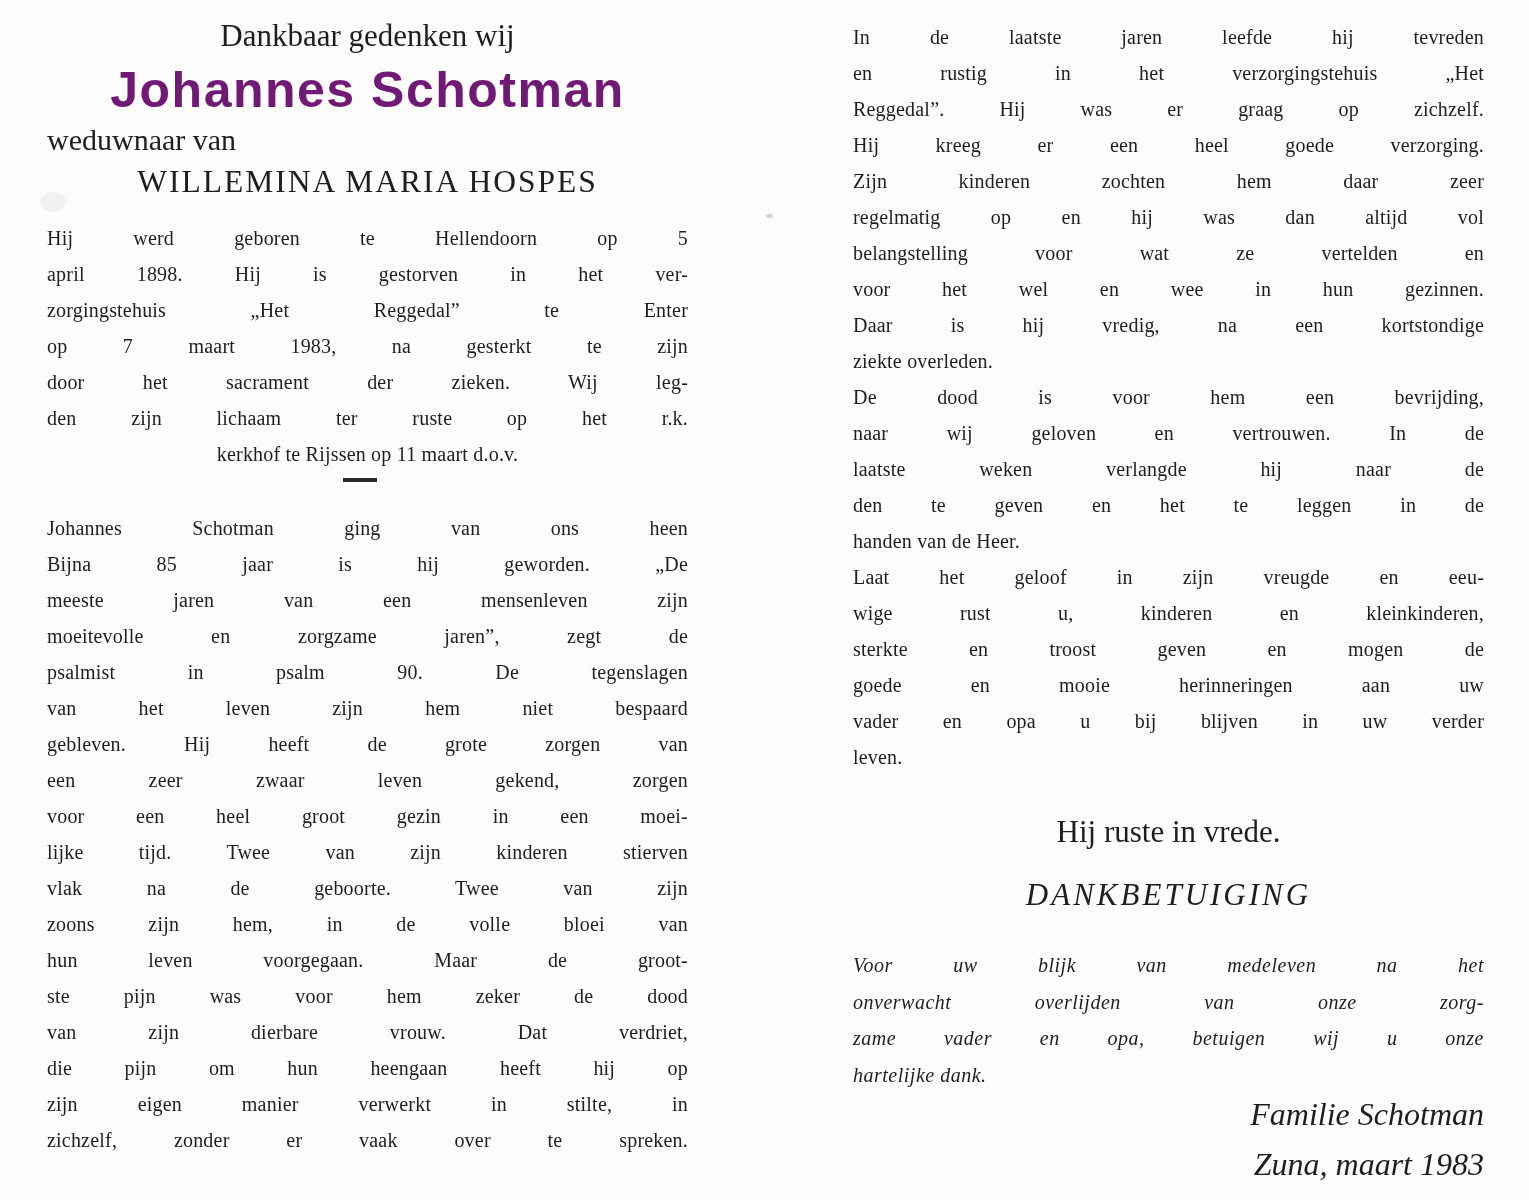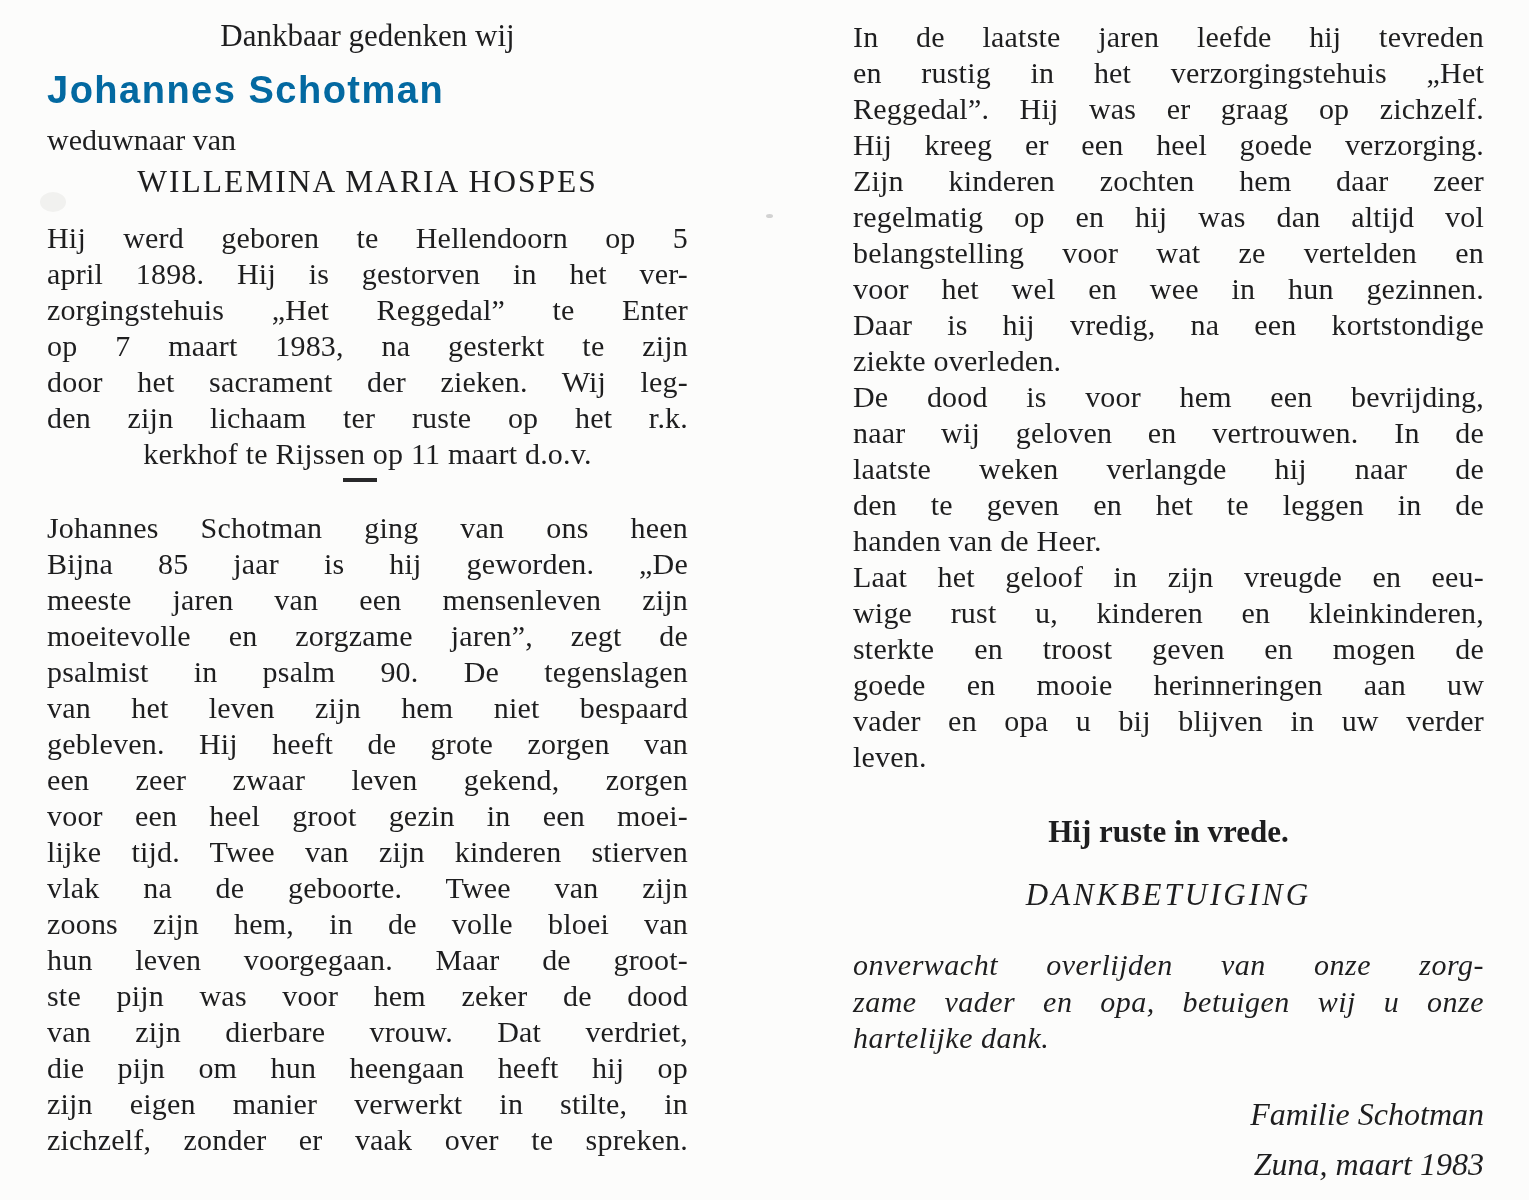--- a/index.html
+++ b/index.html
@@ -16,52 +16,52 @@
     color: #1e1e1f;
   }
   .col { position: absolute; top: 0; height: 1200px; }
   .col-left  { left: 47px;  width: 641px; }
   .col-right { left: 853px; width: 631px; }
 
   .block { position: absolute; left: 0; width: 100%; }
 
   
   .line {
-    font-size: 30px;
+    font-size: 20px;
     line-height: 36px;
     text-align: justify;
     text-align-last: justify;
     text-justify: inter-word;
     letter-spacing: 0.2px;
   }
   .line.noj { text-align: left; text-align-last: left; }
   .line.cen { text-align: center; text-align-last: center; }
 
   
   .intro   { top: 16px;  text-align: center; font-size: 31px; line-height: 40px; }
-  .name    { top: 66px;  text-align: left;
+  .name    { top: 66px;  text-align: center;
              font-family: "Liberation Sans", sans-serif;
-             font-weight: 700; font-size: 38px; line-height: 48px;
-             letter-spacing: 1.5px; color: #0369a1; }
+             font-weight: 700; font-size: 50px; line-height: 48px;
+             letter-spacing: 1.5px; color: #701a75; }
   .rel     { top: 120px; text-align: left; font-size: 30px; line-height: 40px; }
   .spouse  { top: 161px; text-align: center; font-size: 31.5px; line-height: 42px;
              letter-spacing: 2px; }
 
   .para-l1 { top: 220px; }
   .divider-wrap { top: 478px; }
   .divider {
     width: 34px; height: 0;
     border-top: 4px solid #28282a;
     margin-left: 296px;
   }
   .para-l2 { top: 510px; }
 
   
   .para-r1 { top: 19px; }
-  .rip  { top: 812px; text-align: center; font-size: 31px; line-height: 40px; font-weight: bold; }
+  .rip  { top: 812px; text-align: center; font-size: 31px; line-height: 40px; }
   .dank { top: 874px; text-align: center; font-style: italic;
           font-size: 31px; line-height: 42px; letter-spacing: 3px; }
   .ack  { top: 947px; }
   .ack .line { font-style: italic; line-height: 36.5px; letter-spacing: 0.5px; }
   .sig  { top: 1094px; text-align: right; font-style: italic;
           font-size: 32px; line-height: 40px; padding-right: 2px; }
   .place{ top: 1144px; text-align: right; font-style: italic;
           font-size: 32px; line-height: 40px; }
 
   
@@ -145,20 +145,21 @@
         <div class="line">goede en mooie herinneringen aan uw</div>
         <div class="line">vader en opa u bij blijven in uw verder</div>
         <div class="line noj">leven.</div>
       </div>
 
     <div class="block rip">Hij ruste in vrede.</div>
 
     <div class="block dank">DANKBETUIGING</div>
 
     <div class="block ack">
+        <div class="line">Voor uw blijk van medeleven na het</div>
         <div class="line">onverwacht overlijden van onze zorg-</div>
         <div class="line">zame vader en opa, betuigen wij u onze</div>
         <div class="line noj">hartelijke dank.</div>
       </div>
 
     <div class="block sig">Familie Schotman</div>
 
     <div class="block place">Zuna, maart 1983</div>
   </div>
 

